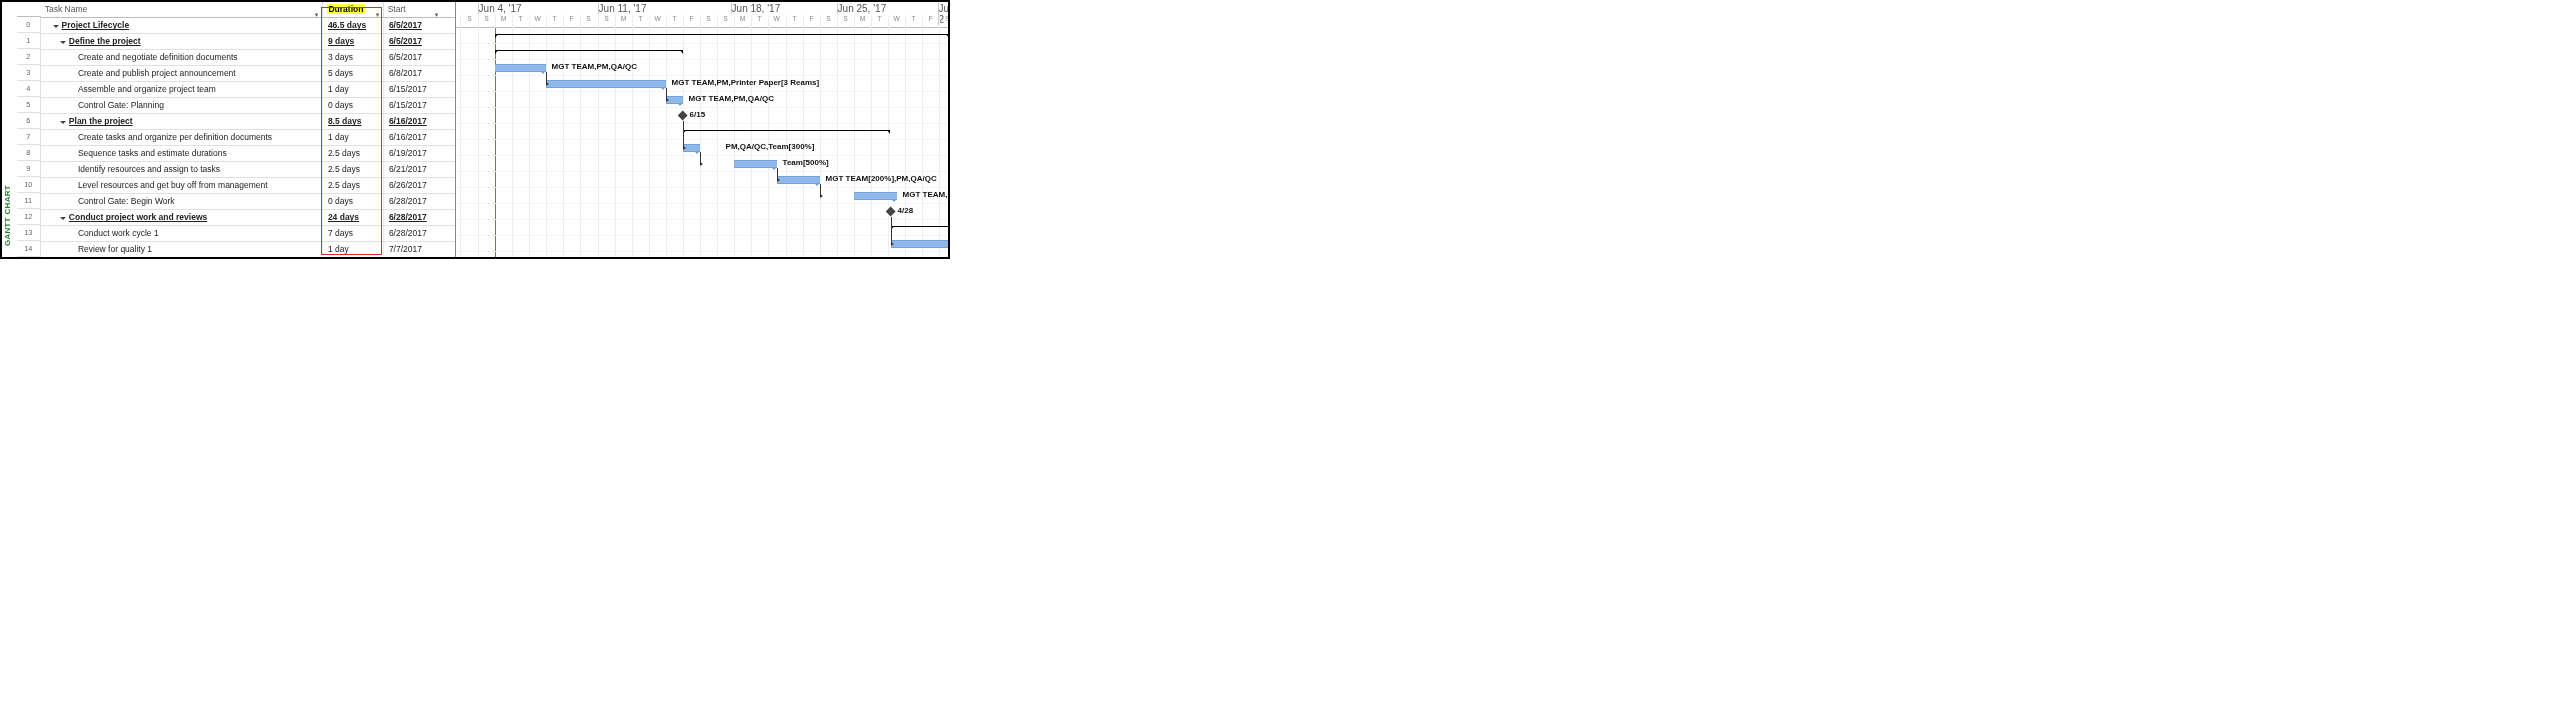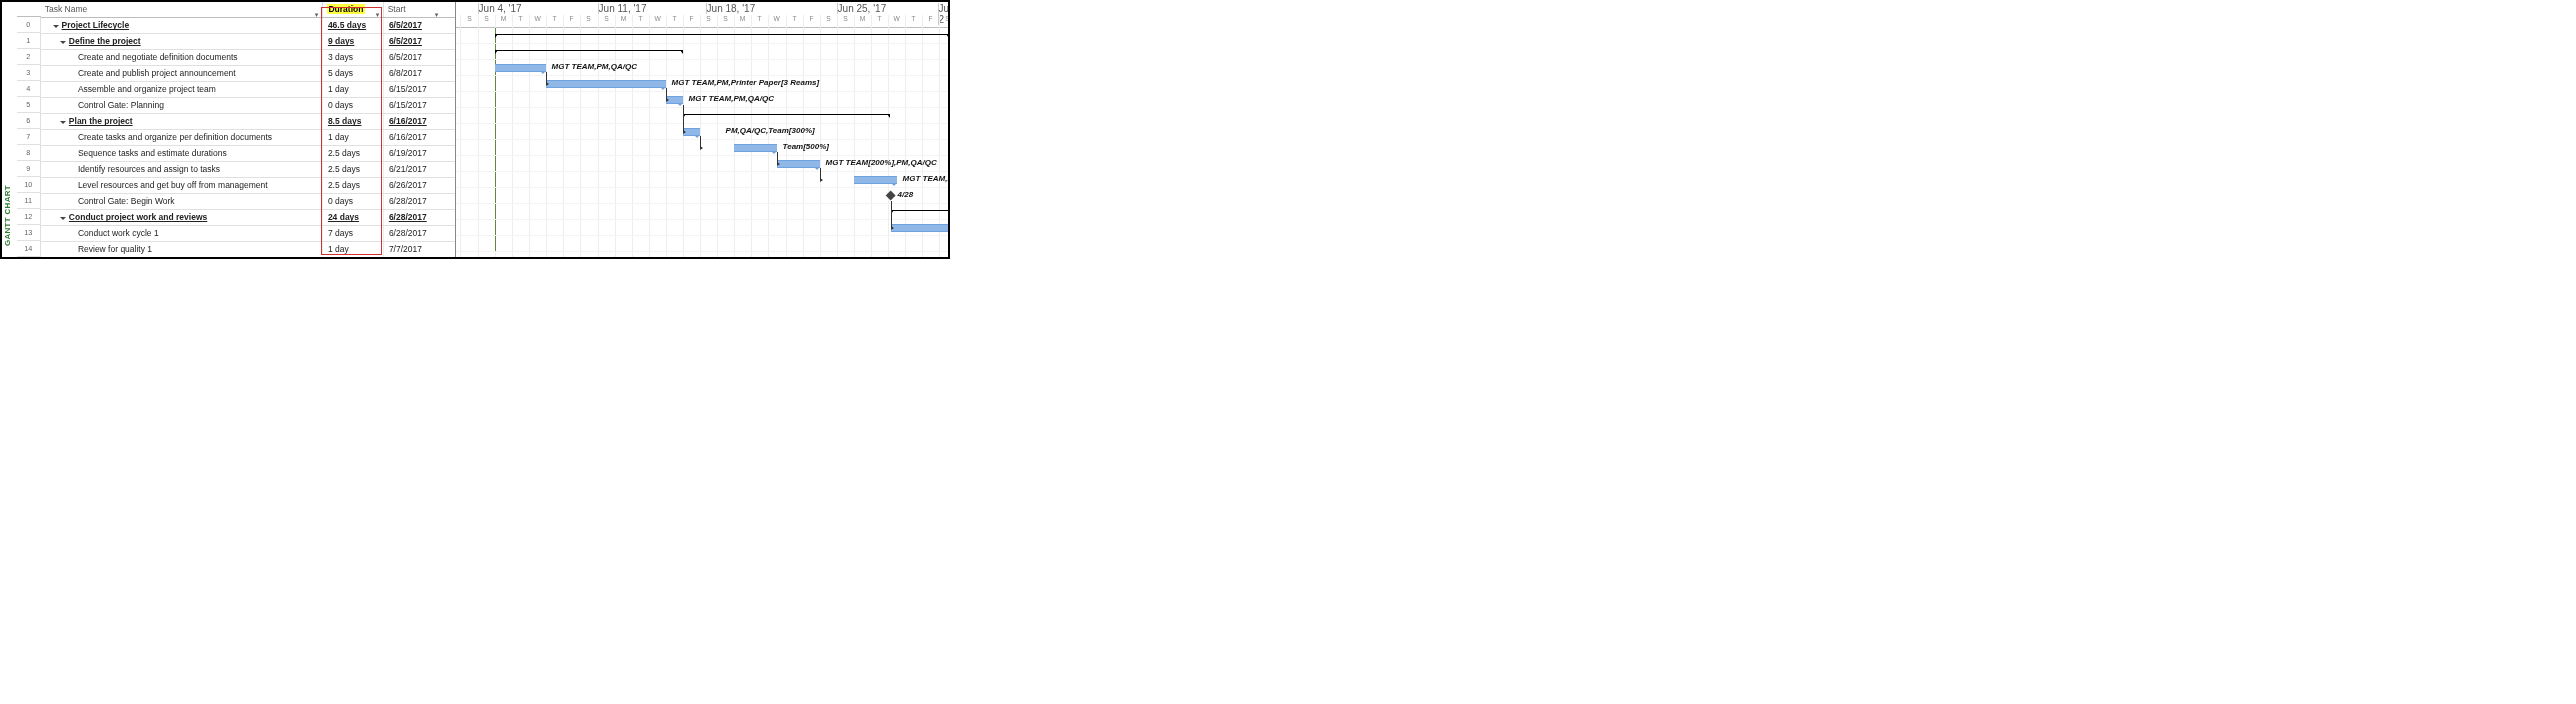--- a/index.html
+++ b/index.html
@@ -148,21 +148,20 @@
     color: #888;
     text-align: center;
     border-left: 0.6px solid #eee;
     height: 244px;
   }
   .gantt-body { position: relative; }
   .gantt-row {
     height: 16px;
     position: relative;
     border-bottom: 0.6px solid #f4f4f4;
-    font-style: italic;
   }
   .bar {
     position: absolute;
     top: 4.3px; height: 7.3px;
     background: #8fb8e8;
     border-top: 0.6px solid #6fa2dd;
     border-bottom: 0.6px solid #6fa2dd;
   }
   .bar::after {
     content: "";
@@ -370,21 +369,21 @@
           </div>
         </div>
       <div class="dur-highlight"></div>
     </div>
   </div>
 
   <div class="gantt-side">
     <div class="timeline-hdr" id="tlh">
         <div class="week-label" style="left: 22px;">Jun 4, '17</div>
         <div class="week-label" style="left: 142px;">Jun 11, '17</div>
-        <div class="week-label" style="left: 250px; text-align: right;">Jun 18, '17</div>
+        <div class="week-label" style="left: 275px; text-align: right;">Jun 18, '17</div>
         <div class="week-label" style="left: 381px;">Jun 25, '17</div>
         <div class="week-label" style="left: 482px;">Jul 2</div>
         <div class="day-label" style="left: 4.9px; width: 17px;">S</div>
         <div class="day-label" style="left: 22px; width: 17px;">S</div>
         <div class="day-label" style="left: 39px; width: 17px;">M</div>
         <div class="day-label" style="left: 56px; width: 17px;">T</div>
         <div class="day-label" style="left: 73px; width: 17px;">W</div>
         <div class="day-label" style="left: 90px; width: 17px;">T</div>
         <div class="day-label" style="left: 107px; width: 17px;">F</div>
         <div class="day-label" style="left: 124px; width: 17px;">S</div>
@@ -428,20 +427,24 @@
           <div class="link" style="left: 90px; top: -3.7px; height: 11.6px; border-left-width: 0.6px;"></div>
           <div class="arrow-r" style="left: 90px; top: 5.5px;"></div>
         </div>
         <div class="gantt-row">
           <div class="bar" style="left: 210px; width: 17px;"></div>
           <div class="bar-label" style="left: 233px;">MGT TEAM,PM,QA/QC</div>
           <div class="link" style="left: 210px; top: -3.7px; height: 11.6px; border-left-width: 0.6px;"></div>
           <div class="arrow-r" style="left: 210px; top: 5.5px;"></div>
         </div>
         <div class="gantt-row">
+          <div class="milestone" style="left: 223px;"></div>
+          <div class="bar-label" style="left: 234px;">6/15</div>
+        </div>
+        <div class="gantt-row">
           <div class="summary-bar" style="left: 227px; width: 207px;"></div>
         </div>
         <div class="gantt-row">
           <div class="bar" style="left: 227px; width: 17px;"></div>
           <div class="bar-label" style="left: 250px; margin-left: 20px;">PM,QA/QC,Team[300%]</div>
           <div class="link" style="left: 227px; top: -19.5px; height: 27.5px; border-left-width: 0.6px;"></div>
           <div class="arrow-r" style="left: 227px; top: 5.5px;"></div>
         </div>
         <div class="gantt-row">
           <div class="bar" style="left: 278px; width: 43px;"></div>

